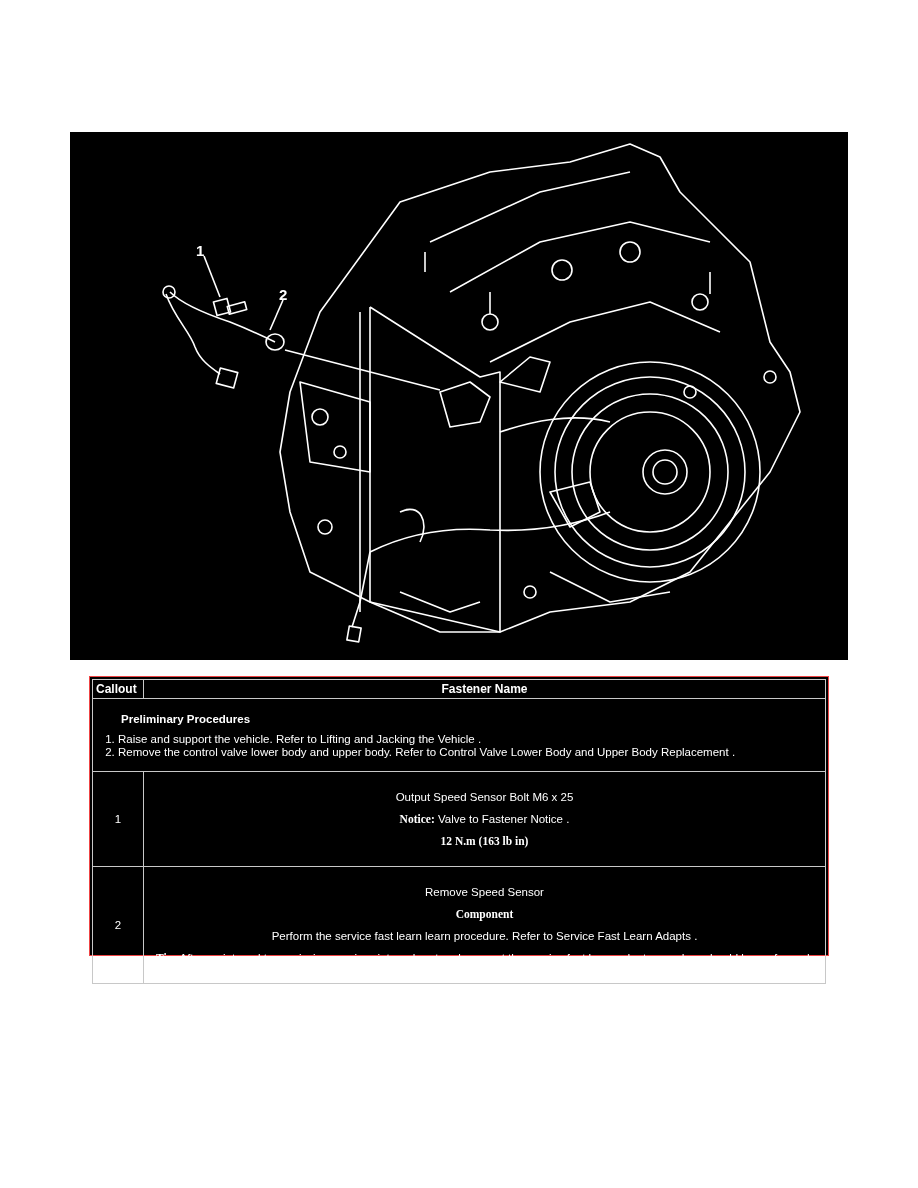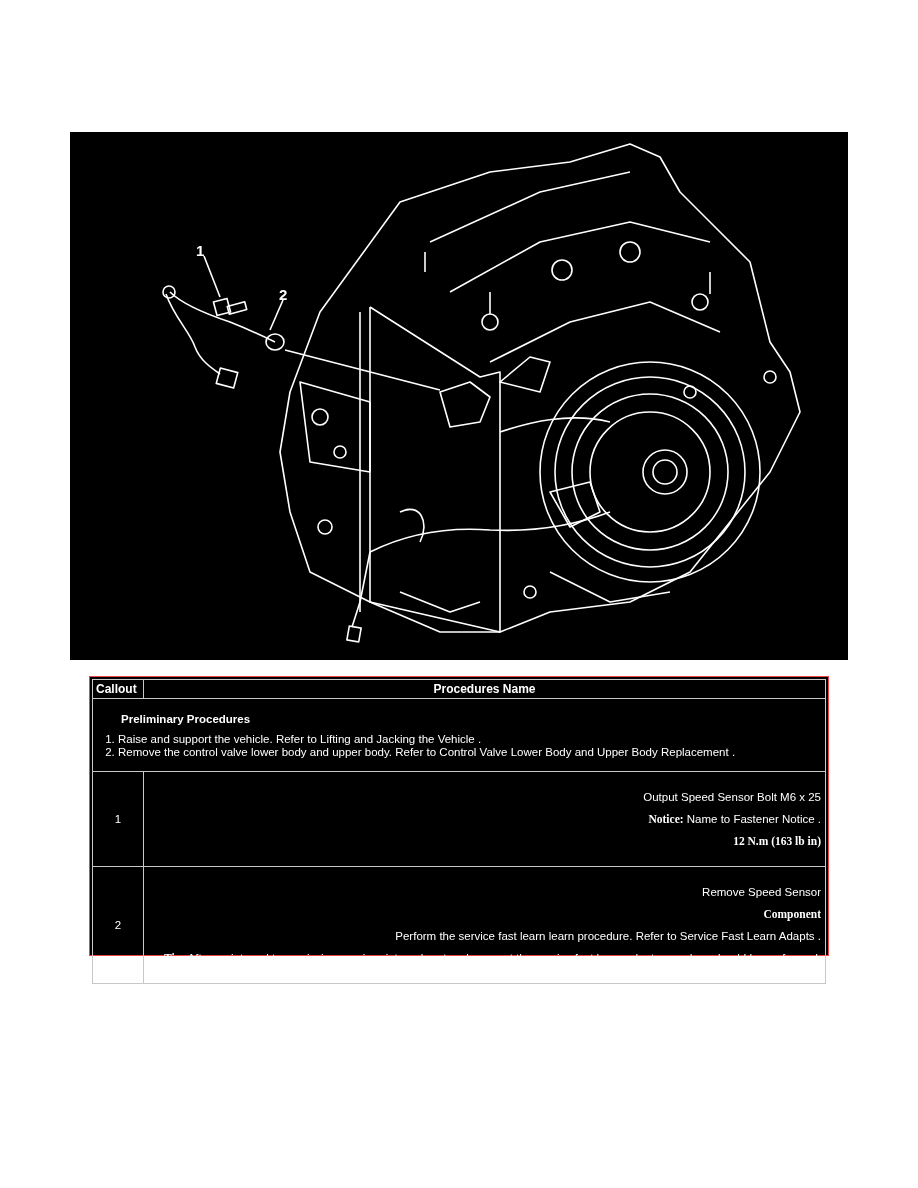--- a/index.html
+++ b/index.html
@@ -9,21 +9,21 @@
   .figure svg { position:absolute; left:0; top:0; }
   .callout-label { position:absolute; color:#fff; font-size:15px; font-weight:bold; }
 
   .table-wrap { position:absolute; left:89px; top:676px; width:740px; height:280px;
                 background:#000; border:1px solid #ef4444; box-sizing:border-box; padding:2px; }
   table { width:100%; height:100%; border-collapse:collapse; color:#fff; font-size:11.5px; }
   td, th { border:1px solid #c8c8c8; vertical-align:middle; padding:0 3px; }
   th { font-weight:bold; font-size:12px; height:18px; }
   th.callout-col { width:44px; text-align:left; padding-left:3px; }
   td.callout-cell { text-align:center; width:44px; }
-  td.content { text-align:right; padding:18px 4px; }
+  td.content { text-align:center; padding:18px 4px; }
   .prelim { padding:12px 5px;margin-left:32px; }
   .prelim .title { font-weight:bold; margin:2px 0 8px 23px; }
   .prelim ol { margin:0; padding-left:20px; }
   .prelim li { margin:0 0 1px 0; }
   p { margin:0; line-height:14px; }
   .gap { height:8px; }
   b { font-weight:bold;font-family:Liberation Serif, serif; }
 </style>
 </head>
 <body>
@@ -92,37 +92,37 @@
   </svg>
   <div class="callout-label" style="left:126px; top:110px;">1</div>
   <div class="callout-label" style="left:209px; top:154px;">2</div>
 </div>
 
 <div class="table-wrap">
   <table>
     <tbody>
         <tr>
       <th class="callout-col">Callout</th>
-      <th>Procedures Name</th>
+      <th>Fastener Name</th>
     </tr>
     <tr style="height:64px;">
       <td colspan="2" class="prelim">
         <div class="title">Preliminary Procedures</div>
         <ol>
           <li>Raise and support the vehicle. Refer to Lifting and Jacking the Vehicle .</li>
           <li>Remove the control valve lower body and upper body. Refer to Control Valve Lower Body and Upper Body Replacement .</li>
         </ol>
       </td>
     </tr>
     <tr style="height:73px;">
       <td class="callout-cell">1</td>
       <td class="content">
         <p>Output Speed Sensor Bolt M6 x 25</p>
         <div class="gap"></div>
-        <p><b>Notice:</b><span> Name to Fastener Notice .</span></p>
+        <p><b>Notice:</b><span> Valve to Fastener Notice .</span></p>
         <div class="gap"></div>
         <p><b>12 N.m (163 lb in)</b></p>
       </td>
     </tr>
     <tr style="height:117px;">
       <td class="callout-cell">2</td>
       <td class="content">
         <p>Remove Speed Sensor</p>
         <div class="gap"></div>
         <p><b>Component</b></p>

